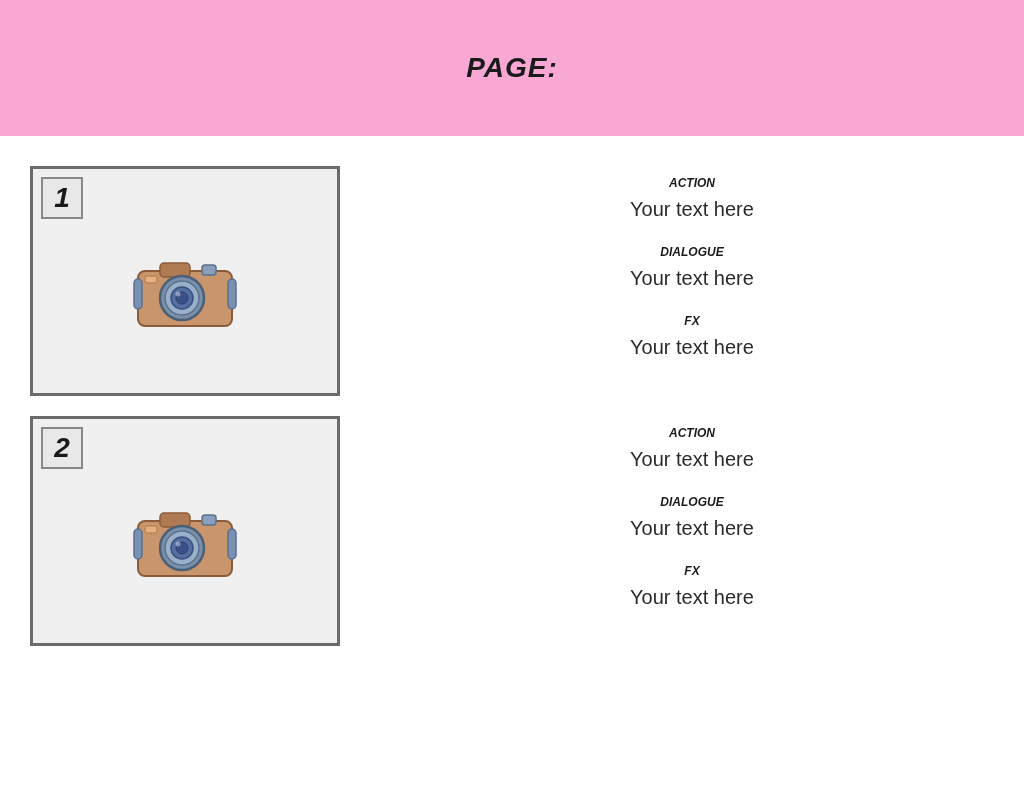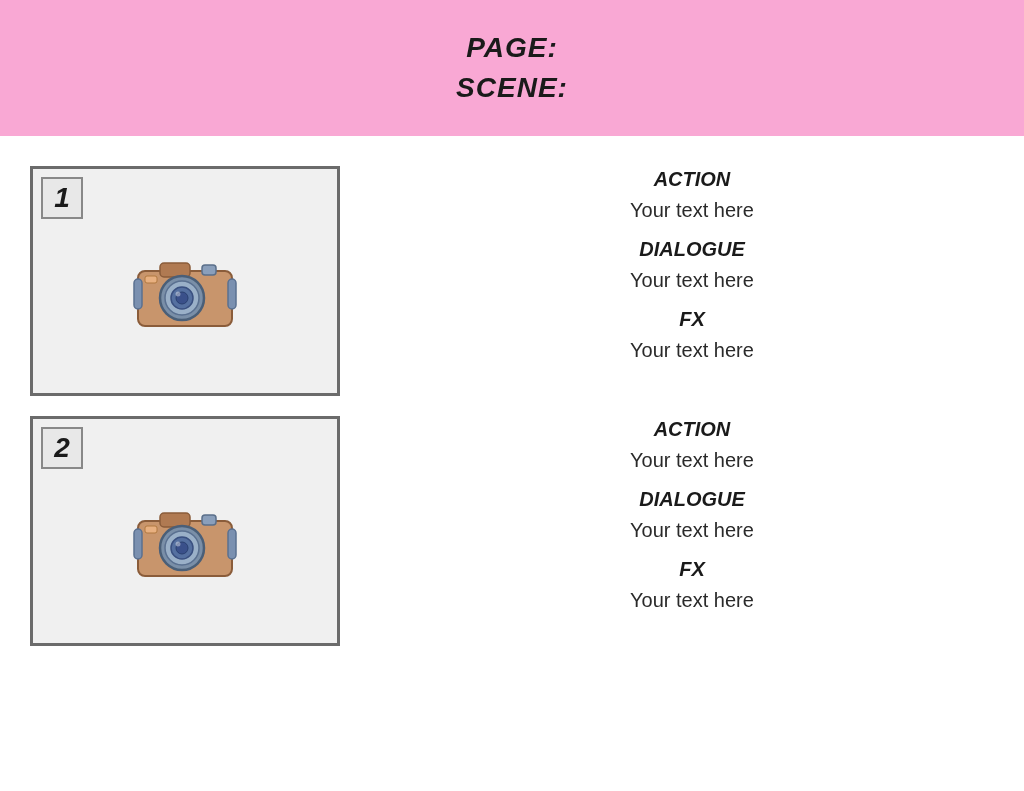--- a/index.html
+++ b/index.html
@@ -94,41 +94,40 @@
       display: flex;
       flex-direction: column;
       gap: 8px;
       padding-top: 0px;
     }
 
     .script-label {
       font-family: 'Arial Black', Arial, sans-serif;
       font-weight: 900;
       font-style: italic;
-      font-size: 20px;
+      font-size: 12px;
       color: #1a1a1a;
       text-transform: uppercase;
       text-align: center;
-      margin-top: 2px;
+      margin-top: 10px;
     }
 
     .script-text {
       font-family: Arial, sans-serif;
       font-size: 20px;
       color: #2a2a2a;
       text-align: center;
       margin-bottom: 6px;
     }
   </style>
 </head>
 <body>
 
 <div class="header">
   <div class="header-title">PAGE:</div>
-  <div class="header-title">SCENE:</div>
 </div>
 
 <div class="main">
 
   <div class="panel-row">
     <div class="storyboard-panel">
       <div class="panel-number">1</div>
       <div class="camera-container">
 
         <svg width="110" height="80" viewBox="0 0 110 80">

